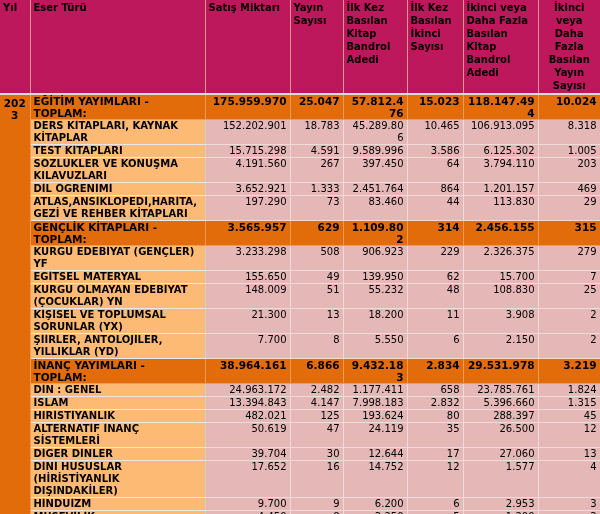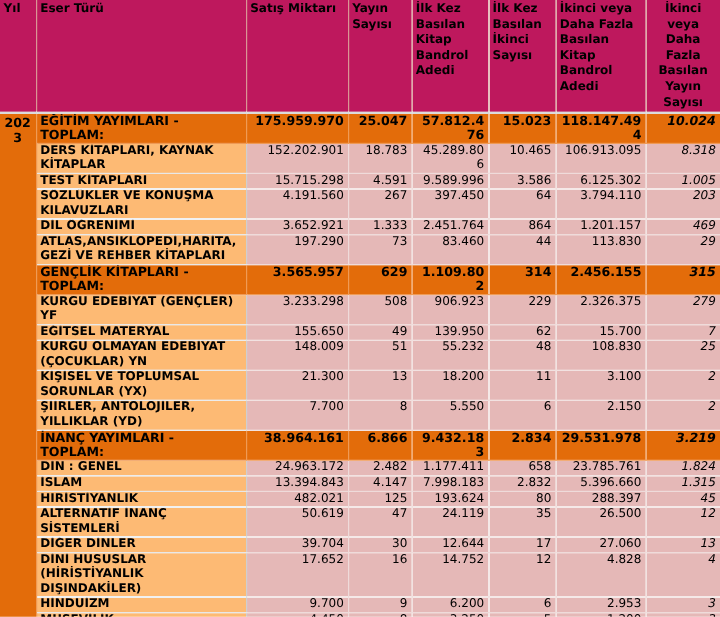--- a/index.html
+++ b/index.html
@@ -68,21 +68,21 @@
     background: #E36C0A;
     font-weight: bold;
     font-size: 10.5px;
     line-height: 12px;
     border-right: 1px solid #EF9A55;
     border-bottom: 1px solid #EF9A55;
     overflow-wrap: break-word;
   }
   tr.total td.num { text-align: right; }
   td.num.c2 { word-break: break-all; }
-  td:last-child { border-right: none; font-style: italic; }
+  td:last-child { border-right: none; }
 </style>
 </head>
 <body>
 
 <table>
   <colgroup>
     <col style="width:30px">
       <col style="width:175px">
       <col style="width:85px">
       <col style="width:53px">
@@ -194,21 +194,21 @@
         <td class="num c3">48</td>
         <td class="num c4">108.830</td>
         <td class="num c5">25</td>
       </tr>
       <tr class="item">
         <td class="label">KİŞİSEL VE TOPLUMSAL SORUNLAR (YX)</td>
         <td class="num c0">21.300</td>
         <td class="num c1">13</td>
         <td class="num c2">18.200</td>
         <td class="num c3">11</td>
-        <td class="num c4">3.100</td>
+        <td class="num c4">3.908</td>
         <td class="num c5">2</td>
       </tr>
       <tr class="item">
         <td class="label">ŞİİRLER, ANTOLOJİLER, YILLIKLAR (YD)</td>
         <td class="num c0">7.700</td>
         <td class="num c1">8</td>
         <td class="num c2">5.550</td>
         <td class="num c3">6</td>
         <td class="num c4">2.150</td>
         <td class="num c5">2</td>
@@ -266,21 +266,21 @@
         <td class="num c3">17</td>
         <td class="num c4">27.060</td>
         <td class="num c5">13</td>
       </tr>
       <tr class="item">
         <td class="label">DİNİ HUSUSLAR (HİRİSTİYANLIK DIŞINDAKİLER)</td>
         <td class="num c0">17.652</td>
         <td class="num c1">16</td>
         <td class="num c2">14.752</td>
         <td class="num c3">12</td>
-        <td class="num c4">4.828</td>
+        <td class="num c4">1.577</td>
         <td class="num c5">4</td>
       </tr>
       <tr class="item">
         <td class="label">HİNDUİZM</td>
         <td class="num c0">9.700</td>
         <td class="num c1">9</td>
         <td class="num c2">6.200</td>
         <td class="num c3">6</td>
         <td class="num c4">2.953</td>
         <td class="num c5">3</td>

